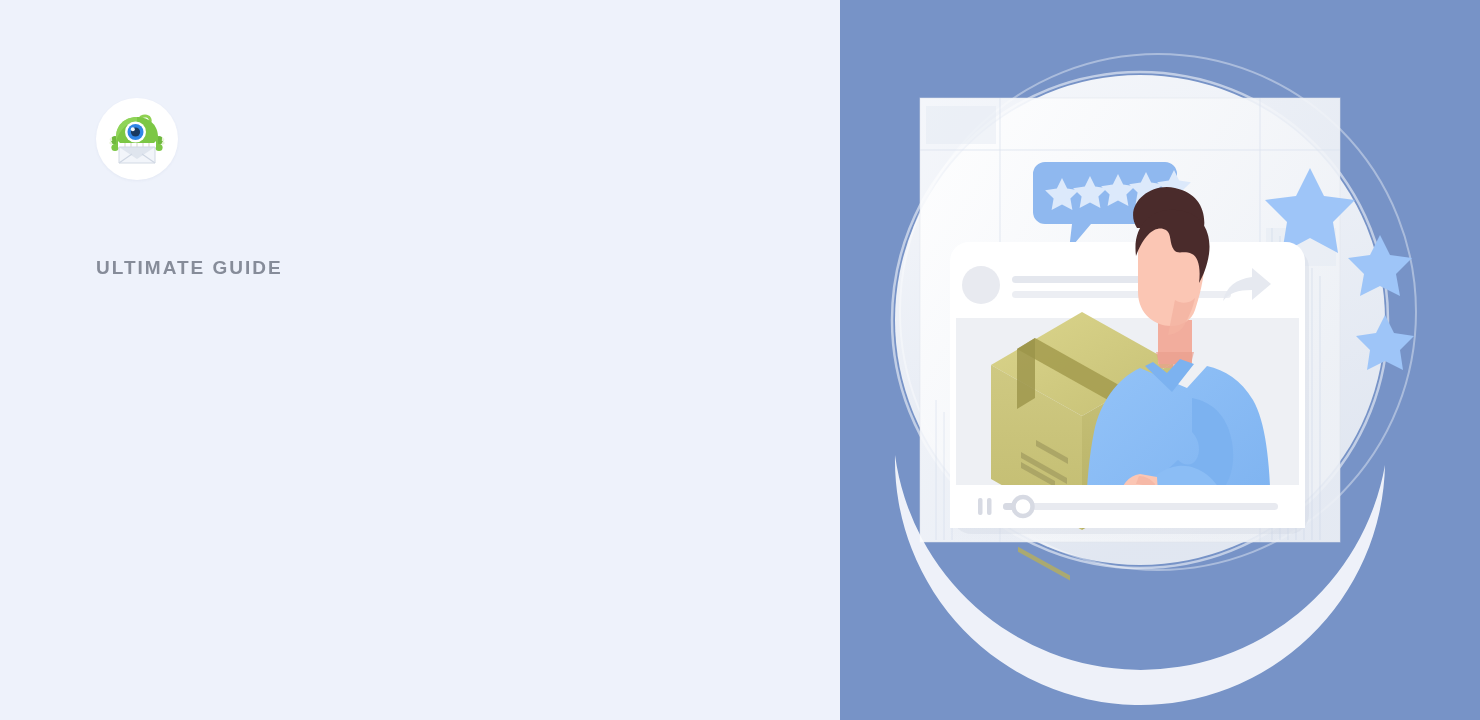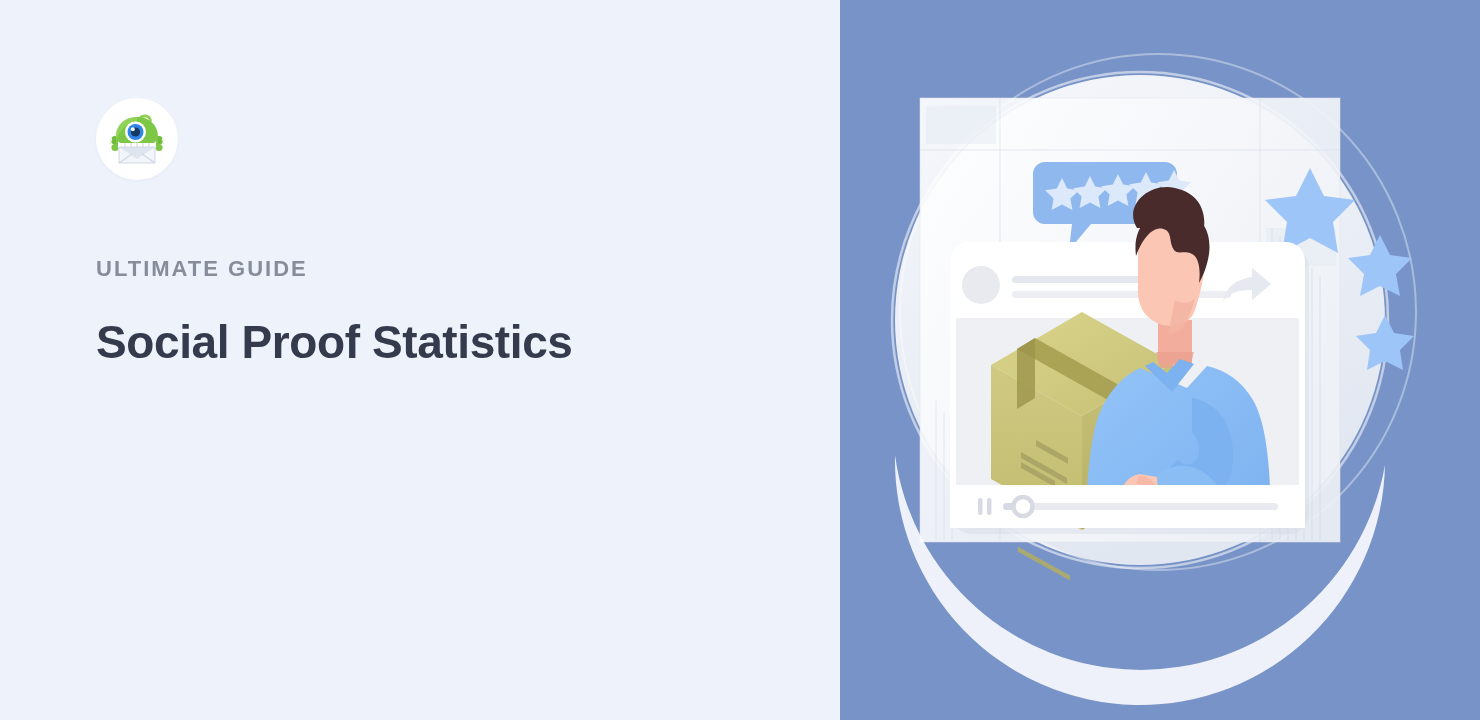--- a/index.html
+++ b/index.html
@@ -30,21 +30,21 @@
     border-radius:50%;
     background:#ffffff;
     display:flex; align-items:center; justify-content:center;
     box-shadow:0 1px 3px rgba(60,80,130,.06);
   }
   .brand-logo svg { display:block; }
 
   .eyebrow {
     position:absolute;
     left:96px; top:258px;
-    font-size:22px;
+    font-size:19px;
     font-weight:700;
     letter-spacing:2.0px;
     color:#868c99;
     line-height:1;
     white-space:nowrap;
   }
   .headline {
     position:absolute;
     left:96px; top:315px;
     font-size:46px;
@@ -112,21 +112,20 @@
         <path d="M51 34 l-4 4 l4 3 z" fill="#ffffff"></path>
 
         <path d="M14 40 h36 v16 H14 z" fill="#f2f5fa"></path>
         <path d="M14 40 h36 l-18 12 z" fill="#dfe5ee"></path>
         <path d="M14 56 l13 -9 M50 56 l-13 -9" stroke="#cfd7e3" stroke-width="1.2" fill="none"></path>
         <path d="M14 40 h36 v16 H14 z" fill="none" stroke="#d2d9e4" stroke-width="1"></path>
       </svg>
     </div>
 
     <div class="eyebrow">ULTIMATE GUIDE</div>
-    <h1 class="headline">Social Proof Statistics</h1>
 
   </div>
 
   <div class="right-panel">
     <div class="illus">
       <svg viewBox="0 0 640 720" xmlns="http://www.w3.org/2000/svg">
         <defs>
           <linearGradient id="gCircle" x1="0" y1="0" x2="0.4" y2="1">
             <stop offset="0%" stop-color="#ffffff"></stop>
             <stop offset="100%" stop-color="#e9edf4"></stop>

